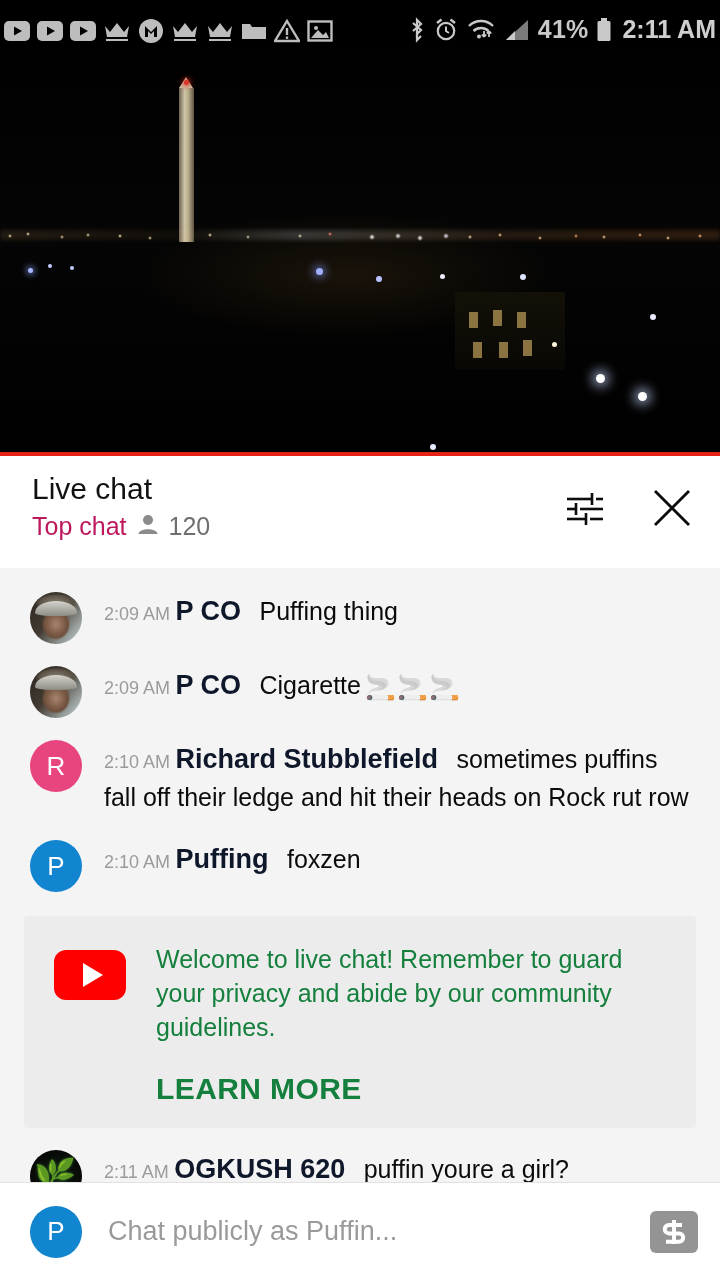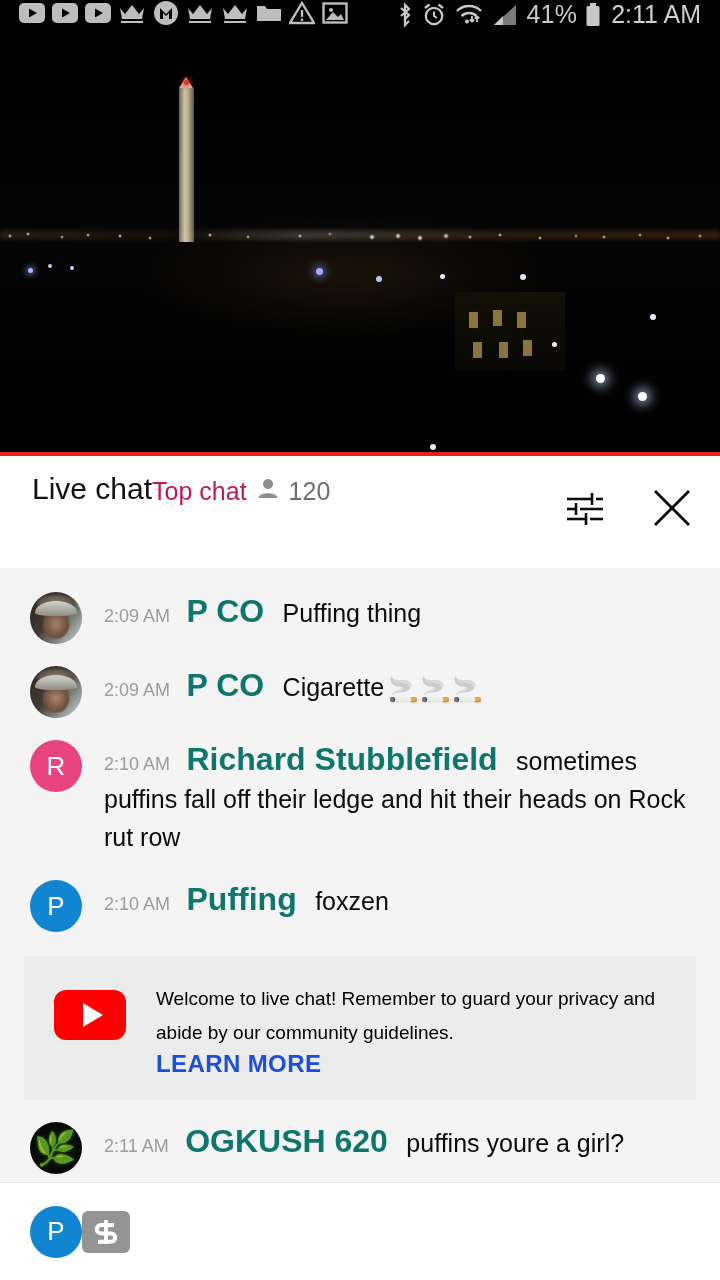--- a/index.html
+++ b/index.html
@@ -9,22 +9,23 @@
     font-family: "Liberation Sans", sans-serif;
     overflow: hidden;
   }
   .phone { position: relative; width: 720px; height: 1280px; background:#fff; }
 
   
   .statusbar {
     position: relative;
     height: 44px; width: 100%;
     background: #000;
-    display: flex; align-items: flex-start;
-    padding: 0 19px;
+    display: flex; align-items: flex-end;
+    padding: 0 4px;
+    font-weight: bold;
   }
   .sb-left { display: flex; align-items: center; gap: 7px; }
   .sb-right { display: flex; align-items: center; gap: 8px; margin-left: auto; }
   .sb-ico { display: inline-flex; align-items: center; justify-content: center; }
   .sb-text { color: #c9c9c9; font-size: 25px; letter-spacing: .2px; font-family:"Liberation Sans",sans-serif; }
   .sb-time { color: #cfcfcf; font-size: 25px; margin-left: 2px; }
 
   
   .video {
     position: relative;
@@ -99,21 +100,21 @@
   }
 
   
   .chat-header {
     position:relative;
     width:720px; height:112px;
     background:#fff;
     padding: 14px 22px 0 32px;
     display:flex; align-items:flex-start;
   }
-  .ch-left { display:flex; flex-direction:row; }
+  .ch-left { display:flex; flex-direction:column; }
   .ch-title { font-size:30px; color:#111; font-weight:400; line-height:38px; }
   .ch-sub { display:flex; align-items:center; margin-top:4px; gap:10px; }
   .ch-sub-text { font-size:25px; color:#be185d; }
   .ch-count { font-size:25px; color:#6f6f6f; }
   .person-ico { display:inline-block; }
   .ch-actions { margin-left:auto; display:flex; align-items:center; gap:36px; padding-top:12px; }
   .ch-btn { width:52px; height:52px; display:flex; align-items:center; justify-content:center; cursor:pointer; }
   .header-shadow {
     position:absolute; left:0; bottom:-6px; width:720px; height:6px;
     background: linear-gradient(rgba(0,0,0,.16), rgba(0,0,0,0));
@@ -152,41 +153,41 @@
   }
   .avatar.leaf {
     background: radial-gradient(circle at 50% 50%, #101a10 0%, #060806 75%);
   }
   .leaf-glyph {
     font-size:34px; line-height:1; color:#2f6b32;
     text-shadow:0 0 3px rgba(60,140,60,.7);
   }
   .msg-body { margin-left:22px; padding-top:4px; line-height:34px; }
   .m-time { font-size:18px; color:#9b9b9b; }
-  .m-author { font-size:32px; color:#0f766e; font-weight:bold; margin-left:12px; }
+  .m-author { font-size:27px; color:#0f172a; font-weight:bold; margin-left:1px; }
   .m-text { font-size:25px; color:#0b0b0b; margin-left:14px; }
   .cig { font-size:25px; letter-spacing:1px; vertical-align:-2px; }
 
   
   .welcome-card {
     margin: 14px 24px 10px 24px;
     background:#ececec;
     border-radius:4px;
     padding: 26px 24px 22px 24px;
     display:flex;
   }
   .yt-logo {
     flex:0 0 72px; width:72px; height:50px; border-radius:12px;
     background:#ff0000; display:flex; align-items:center; justify-content:center;
     margin-top:8px; margin-left:6px;
   }
   .yt-tri { width:0; height:0; border-left:20px solid #fff; border-top:12px solid transparent; border-bottom:12px solid transparent; margin-left:5px;}
   .wc-body { margin-left:30px; padding-right:10px; }
-  .wc-text { font-size:19px; color:#000000; line-height:34px; }
-  .wc-link { font-size:24px; font-weight:bold; color:#1d4ed8; letter-spacing:.4px; cursor:pointer; }
+  .wc-text { font-size:25px; color:#15803d; line-height:34px; }
+  .wc-link { margin-top:28px; font-size:30px; font-weight:bold; color:#15803d; letter-spacing:.4px; cursor:pointer; }
 
   
   .input-bar {
     position:absolute; left:0; bottom:0;
     width:720px; height:98px;
     background:#fff;
     display:flex; align-items:center;
     padding: 0 22px 0 30px;
     border-top:1px solid #e2e2e2;
   }
@@ -436,30 +437,31 @@
       </div>
     </div>
 
     <div class="msg">
       <div class="avatar leaf">
         <span class="leaf-glyph">🌿</span>
       </div>
       <div class="msg-body">
         <span class="m-time">2:11 AM</span>
         <span class="m-author">OGKUSH 620</span>
-        <span class="m-text">puffins youre a girl?</span>
+        <span class="m-text">puffin youre a girl?</span>
       </div>
     </div>
 
   </div>
 
   <div class="input-bar">
     <div class="ib-avatar">
       <span>P</span>
     </div>
+    <input class="ib-input" type="text" placeholder="Chat publicly as Puffin..." style="">
     <div class="superchat">
       <svg width="28" height="28" viewBox="0 0 28 28">
         <rect x="12" y="2" width="4" height="24" fill="#fff"></rect>
         <path d="M22 7 H9 a4.2 4.2 0 0 0 0 8.4 h10 a4.2 4.2 0 0 1 0 8.4 H6" fill="none" stroke="#fff" stroke-width="4"></path>
       </svg>
     </div>
   </div>
 
 </div>
 

